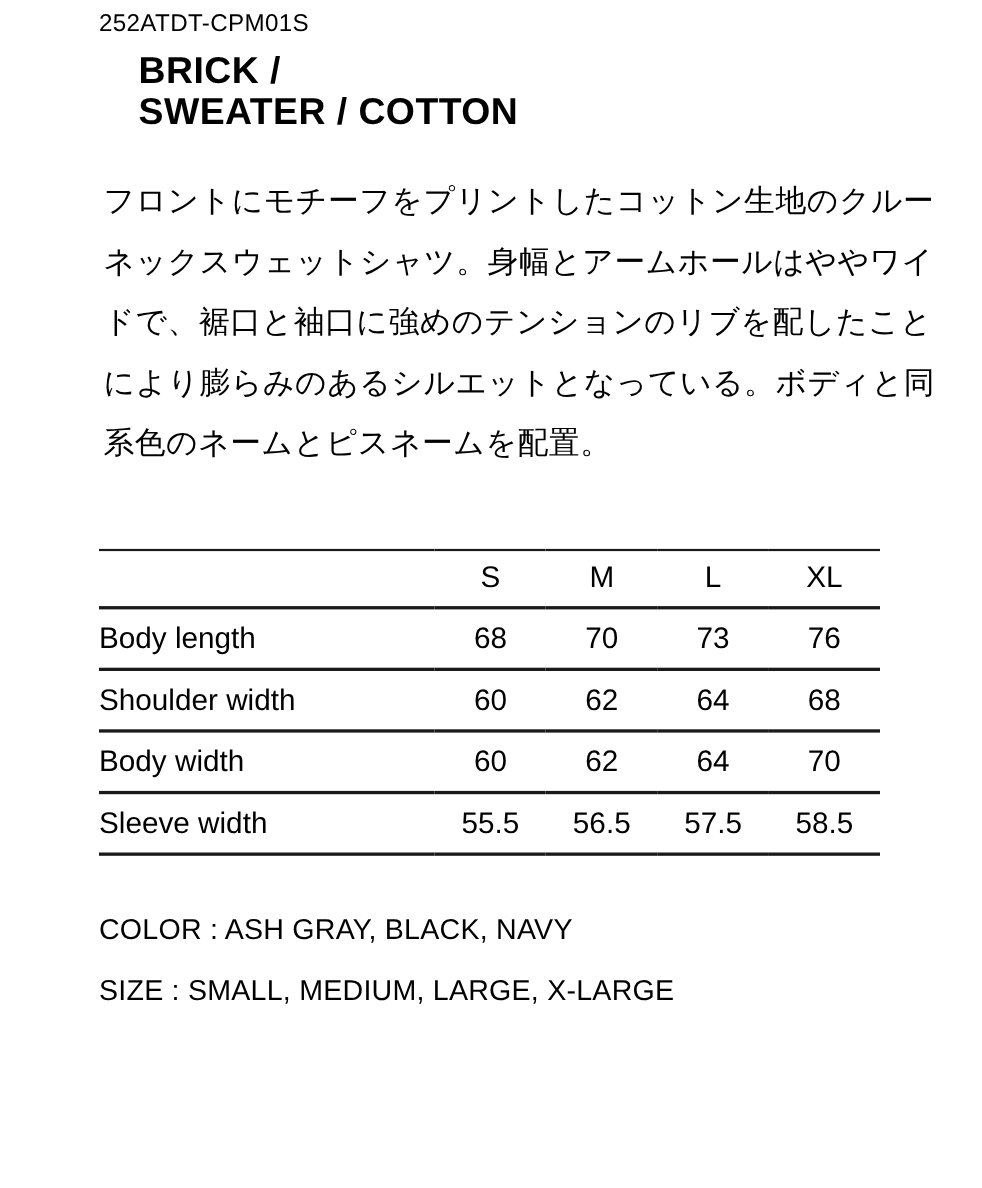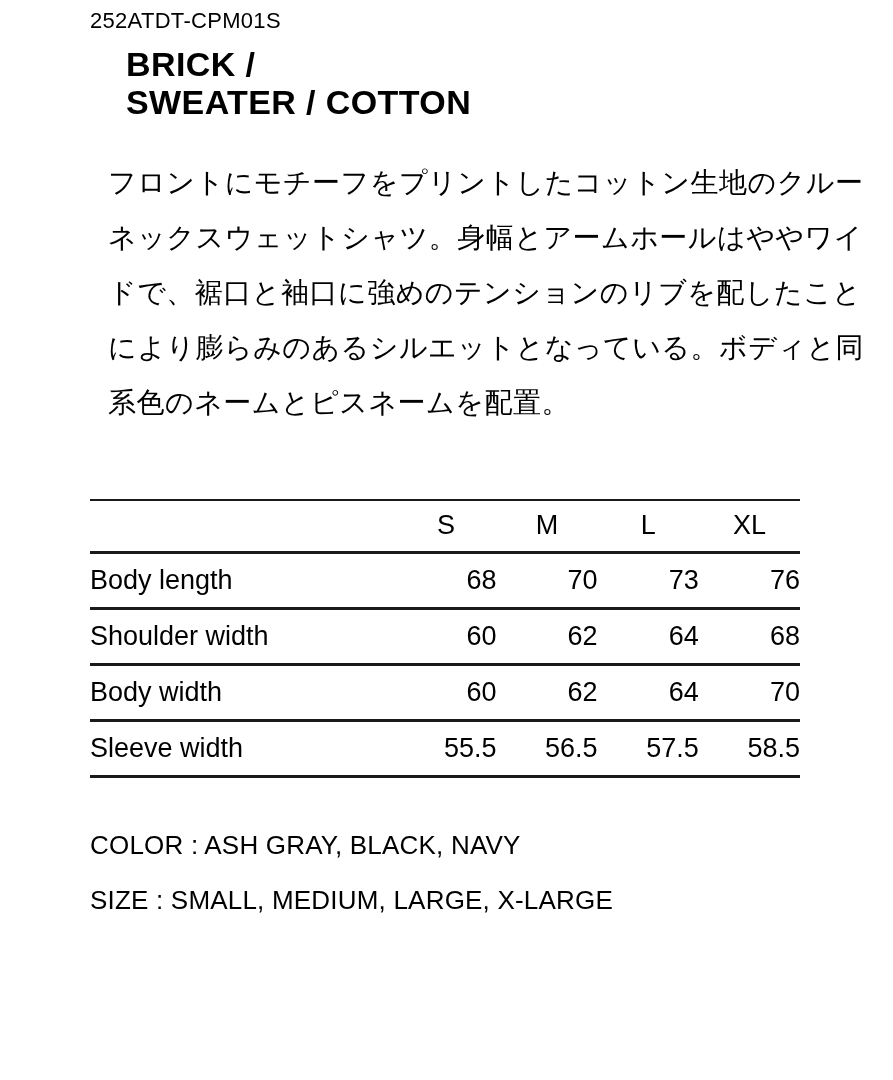--- a/index.html
+++ b/index.html
@@ -29,21 +29,21 @@
     top: 45px;
     font-size: 34px;
     font-weight: 700;
     line-height: 38px;
     letter-spacing: 0.4px;
     margin-left: 36px;
   }
   .product-title .title-line { display: block; white-space: nowrap; }
   .description {
     position: absolute;
-    left: 108px;
+    left: 94px;
     top: 155px;
     font-size: 28px;
     line-height: 55px;
     letter-spacing: 0.5px;
   }
   .description .desc-line { display: block; white-space: nowrap; }
   .spec {
     position: absolute;
     left: 90px;
     top: 499px;
@@ -58,21 +58,21 @@
   }
   table.size-table th {
     font-weight: 400;
     height: 52px;
     text-align: center;
     vertical-align: middle;
     border-bottom: 3px solid #1a1a1a;
   }
   table.size-table td {
     height: 56px;
-    text-align: right;
+    text-align: center;
     vertical-align: middle;
     border-bottom: 3px solid #1a1a1a;
   }
   table.size-table .label-col {
     text-align: left;
     width: 43%;
   }
   table.size-table .value-col { width: 14.25%; }
   .details {
     position: absolute;

